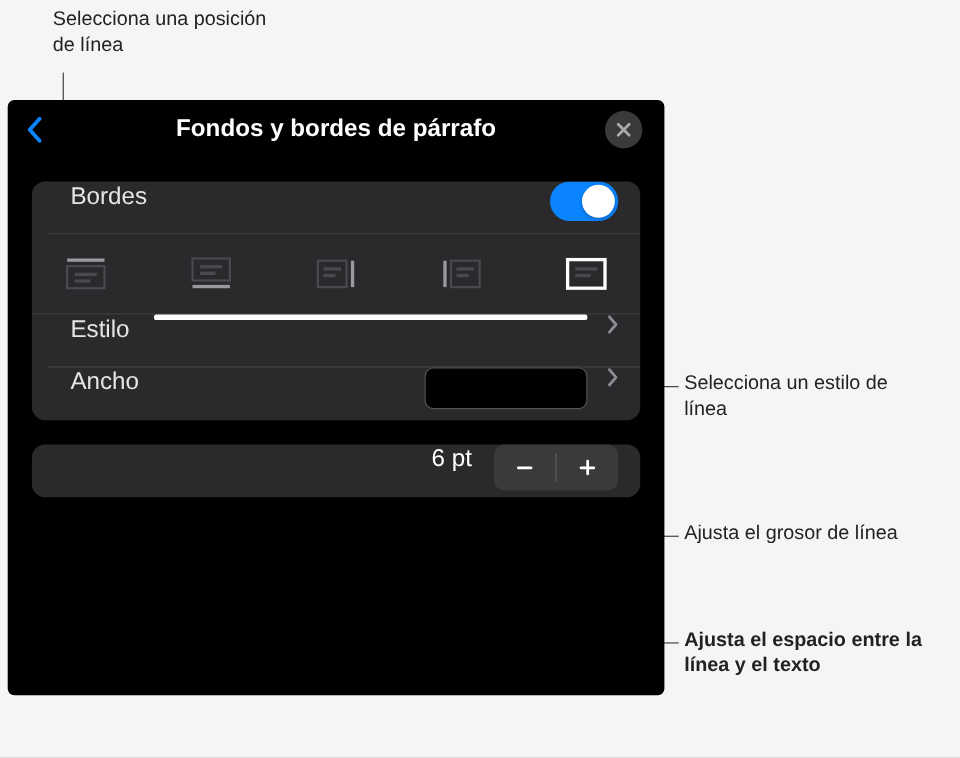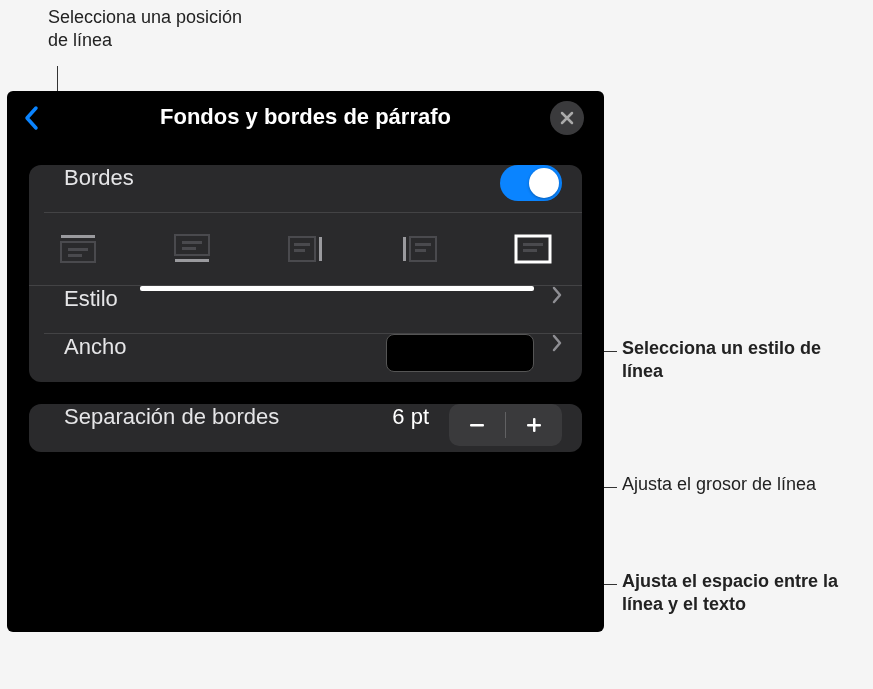--- a/index.html
+++ b/index.html
@@ -163,21 +163,21 @@
       background: #2a2a2c;
       border-radius: 12px;
     }
   </style>
 </head>
 <body>
 
 <div class="callout" style="left:48px; top:6px; width:200px;">Selecciona una posición de línea</div>
 <div class="callout-line" style="left:57px; top:66px; width:1px; height:110px;"></div>
 
-<div class="callout" style="left:622px; top:337px; width:200px;font-weight:bold;">Selecciona un estilo de línea</div>
+<div class="callout" style="left:622px; top:337px; width:200px;">Selecciona un estilo de línea</div>
 <div class="callout-line" style="left:569px; top:351px; width:48px; height:1px;"></div>
 
 <div class="callout" style="left:622px; top:473px; width:210px;">Ajusta el grosor de línea</div>
 <div class="callout-line" style="left:558px; top:487px; width:59px; height:1px;"></div>
 
 <div class="callout" style="left:622px; top:570px; width:220px;font-weight:bold;">Ajusta el espacio entre la línea y el texto</div>
 <div class="callout-line" style="left:558px; top:584px; width:59px; height:1px;"></div>
 
 <div class="panel">
   <div class="panel-header">
@@ -260,21 +260,20 @@
       <div class="color-swatch"></div>
       <svg class="chevron-right" viewBox="0 0 10 18">
         <path d="M2 2 L8 9 L2 16" stroke="#8e8e93" stroke-width="2.5" fill="none" stroke-linecap="round" stroke-linejoin="round"></path>
       </svg>
     </div>
 
   </div>
 
   <div class="section2">
     <div class="row" style="border-bottom:none;">
-      <div class="row-label">Separación de bordes</div>
       <div class="row-spacer"></div>
       <div class="value-text">6 pt</div>
       <div class="stepper">
         <div class="stepper-btn">
           <svg width="20" height="20" viewBox="0 0 20 20">
             <rect x="3" y="9" width="14" height="2.5" rx="1" fill="#fff"></rect>
           </svg>
         </div>
         <div class="stepper-divider"></div>
         <div class="stepper-btn">

